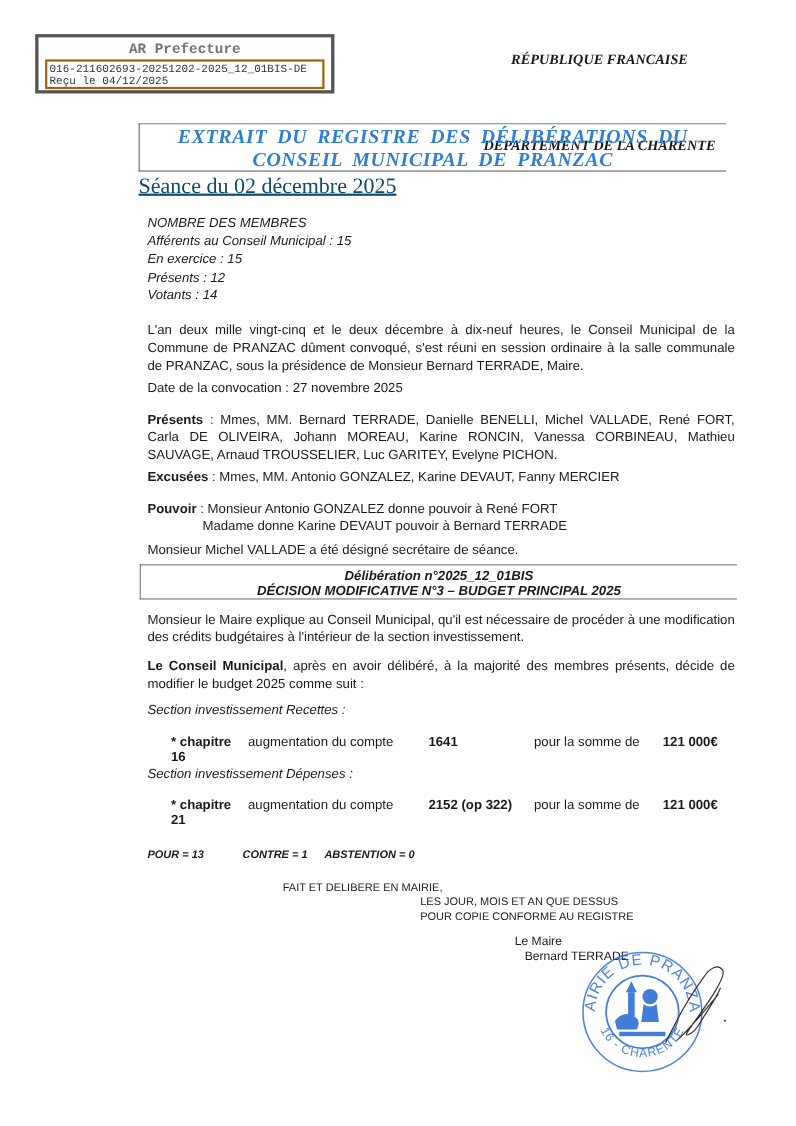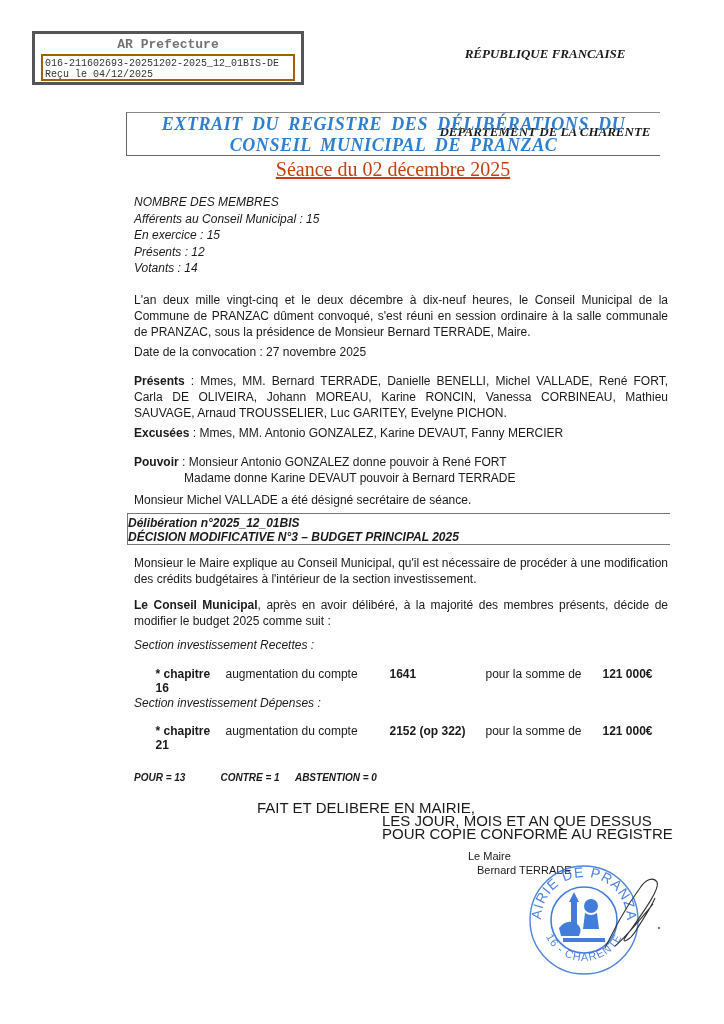--- a/index.html
+++ b/index.html
@@ -35,34 +35,34 @@
     border: 1.5px solid #666; border-right: none; box-sizing: border-box;
     border-top: 1.5px solid #888;
   }
   .extrait-text {
     font-family: "Liberation Serif", serif; font-style: italic; font-weight: bold;
     font-size: 18px; line-height: 21px; color: #2e7fd0; text-align: center;
     letter-spacing: 0.6px; word-spacing: 4px;
   }
   .seance {
     font-family: "Liberation Serif", serif; font-size: 20px; text-decoration: underline;
-    text-align: center; color: #c2410c;
+    color: #0c4a6e;
   }
 
   .body-text { font-size: 12px; line-height: 16px; color: #1a1a1a; }
   .it { font-style: italic; }
   .b { font-weight: bold; }
   .justify { text-align: justify; text-align-last: left; }
 
   .delib-box {
     left: 127px; top: 513px; width: 543px; height: 32px;
     border: 1.5px solid #777; border-right: none; box-sizing: border-box;
   }
   .delib-text {
-    font-style: italic; font-weight: bold; font-size: 12px; line-height: 14px; 
+    font-style: italic; font-weight: bold; font-size: 12px; line-height: 14px; text-align: center;
   }
 
   .row { display: flex; font-size: 12px; justify-content: center; }
   .vote span { display: inline-block; font-weight: bold; font-style: italic; font-size: 10px; }
 
   .stamp { left: 525px; top: 858px; width: 118px; height: 118px; }
 </style>
 </head>
 <body>
 
@@ -133,21 +133,21 @@
   <span style="width:117px;">pour la somme de</span>
   <span class="b">121 000€</span>
 </div>
 
 <div class="abs vote" style="left:134px; top:767px;">
   <span style="width:82px;">POUR = 13</span>
   <span style="width:70px;">CONTRE = 1</span>
   <span>ABSTENTION = 0</span>
 </div>
 
-<div class="abs" style="left:257px; top:801px; font-size:15px; line-height:13px;">
+<div class="abs" style="left:257px; top:801px; font-size:10px; line-height:13px;">
   <div>FAIT ET DELIBERE EN MAIRIE,</div>
   <div style="padding-left:125px;">LES JOUR, MOIS ET AN QUE DESSUS</div>
   <div style="padding-left:125px;">POUR COPIE CONFORME AU REGISTRE</div>
 </div>
 <div class="abs" style="left:468px; top:849px; font-size:11px; line-height:14px;">
   <div>Le Maire</div>
   <div style="padding-left:9px;">Bernard TERRADE</div>
 </div>
 
 <div class="abs stamp">

